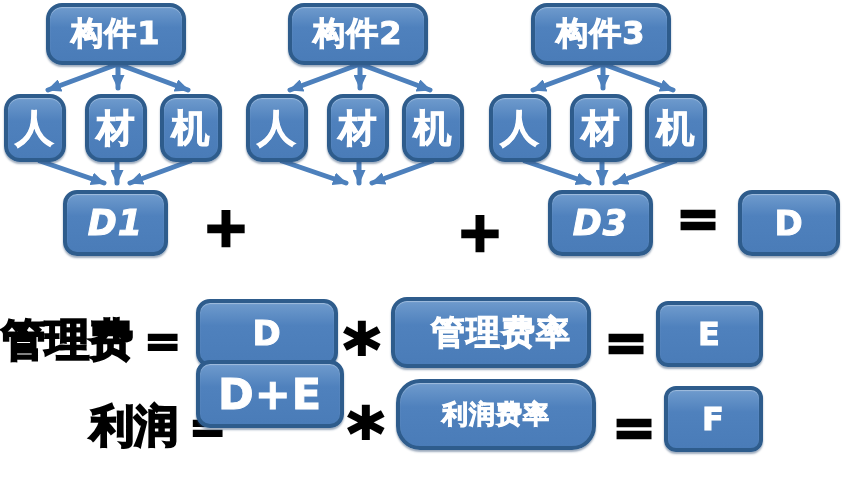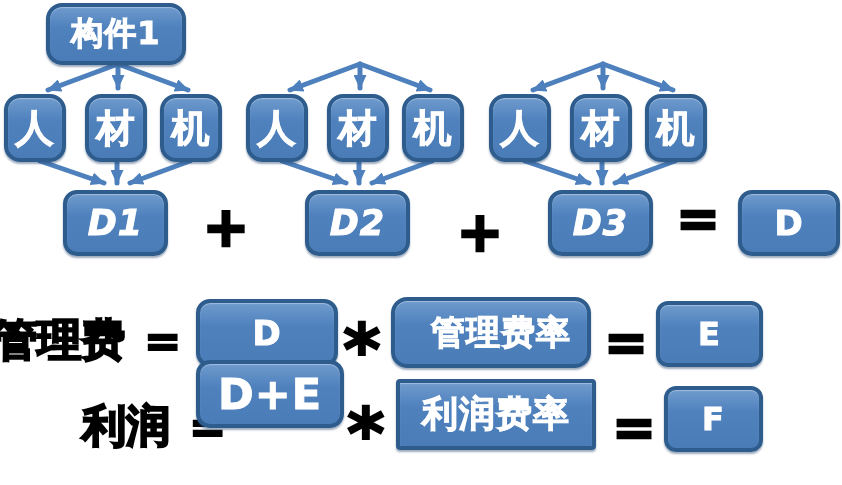--- a/index.html
+++ b/index.html
@@ -36,40 +36,40 @@
   }
   .plus{font-size:56px;width:50px;height:60px;}
   .p1{left:201px;top:196px;} .p2{left:455px;top:201px;}
   .eq{font-size:52px;width:52px;height:56px;}
   .eq1{left:672px;top:190px;}
 
   .total-box{left:738px;top:190px;width:102px;height:66px;font-size:34px;}
 
   .flabel{
     position:absolute;left:0;width:181px;height:58px;
-    display:flex;align-items:center;justify-content:flex-end;gap:19px;
+    display:flex;align-items:center;justify-content:flex-end;gap:11px;
     color:#000;font-weight:bold;font-size:44px;-webkit-text-stroke:2.2px #000;
     white-space:nowrap;
   }
   .fl1{top:311px;} .fl2{top:397px;padding-left:45px;}
 
   .star{
     position:absolute;width:36px;height:60px;overflow:visible;
     color:#000;font-weight:bold;font-size:72px;line-height:72px;
     -webkit-text-stroke:2px #000;display:block;text-align:center;
   }
   .s1{left:343px;top:314px;} .s2{left:347px;top:398px;}
 
   .f1-op1{left:196px;top:299px;width:142px;height:68px;font-size:34px;}
   .f1-op2{left:391px;top:297px;width:200px;height:71px;font-size:34px;border-radius:16px;padding-left:20px;}
   .f1-eq{left:600px;top:314px;}
   .f1-res{left:656px;top:301px;width:107px;height:66px;font-size:32px;border-radius:12px;}
 
   .f2-op1{left:196px;top:360px;width:148px;height:68px;font-size:43px;}
-  .f2-op2{left:396px;top:379px;width:200px;height:71px;font-size:36px;border-radius:4px;}
+  .f2-op2{left:396px;top:379px;width:200px;height:71px;font-size:26px;border-radius:24px;}
   .f2-eq{left:608px;top:399px;}
   .f2-res{left:664px;top:386px;width:99px;height:66px;font-size:32px;border-radius:12px;}
 </style>
 </head>
 <body>
 
 <div id="canvas">
 
   <svg class="arrows" width="842" height="485" viewBox="0 0 842 485">
     <defs>
@@ -92,27 +92,28 @@
 
   <div class="group g1">
     <div class="box title-box">构件1</div>
     <div class="box child c1">人</div>
     <div class="box child c2">材</div>
     <div class="box child c3">机</div>
     <div class="box d-box">D1</div>
   </div>
 
   <div class="group g2">
+    <div class="box title-box">构件2</div>
     <div class="box child c1">人</div>
     <div class="box child c2">材</div>
     <div class="box child c3">机</div>
-    <div class="box d-box">D2</div>
   </div>
 
   <div class="group g3">
+    <div class="box title-box">构件3</div>
     <div class="box child c1">人</div>
     <div class="box child c2">材</div>
     <div class="box child c3">机</div>
     <div class="box d-box">D3</div>
   </div>
 
   <div class="op plus p1">+</div>
   <div class="op plus p2">+</div>
   <div class="op eq eq1">=</div>
   <div class="box total-box">D</div>

